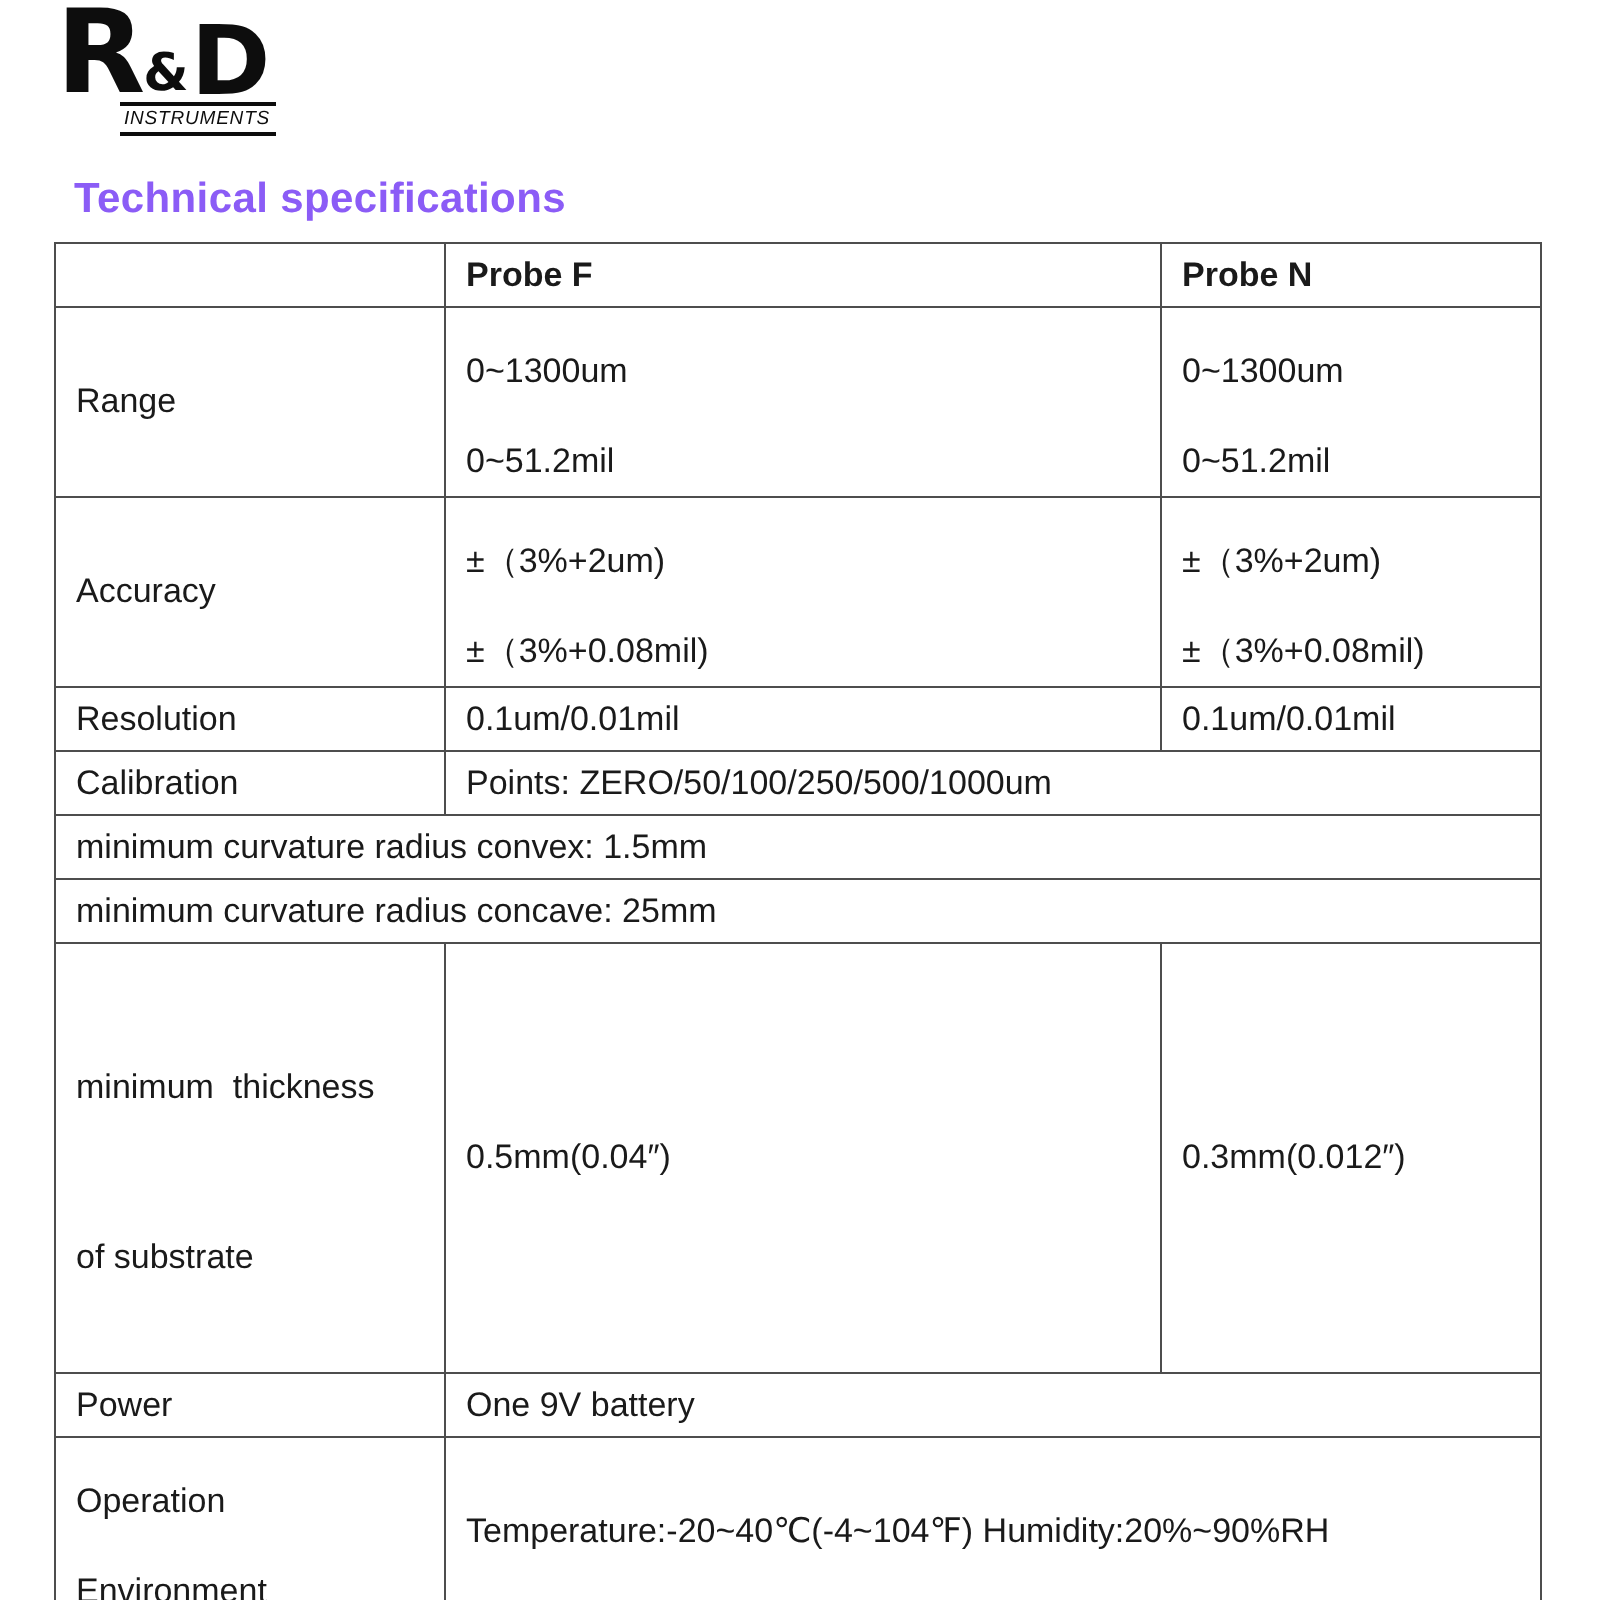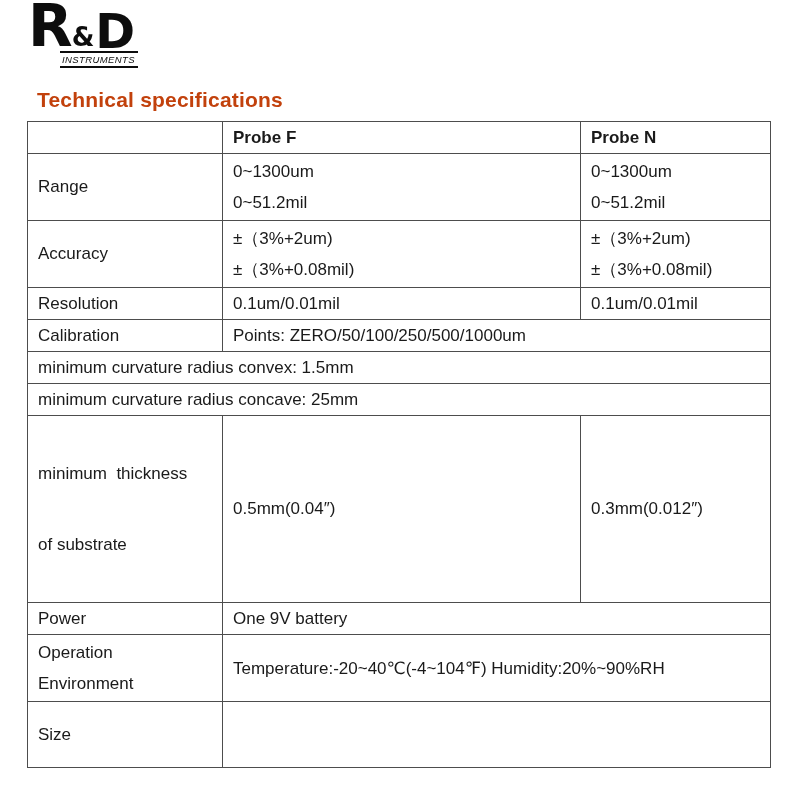--- a/index.html
+++ b/index.html
@@ -25,21 +25,21 @@
     letter-spacing: 0.4px;
     border-top: 2px solid #0d0d0d;
     border-bottom: 2px solid #0d0d0d;
     padding: 1px 3px 1px 2px;
     background: #fff;
   }
 
   
   .heading {
     position: absolute; left: 37px; top: 88px;
-    font-size: 21px; font-weight: bold; color: #c2410c;
+    font-size: 21px; font-weight: bold; color: #8b5cf6;
     letter-spacing: 0.2px;
   }
 
   
   table.spec {
     position: absolute; left: 27px; top: 121px;
     width: 743px;
     border-collapse: collapse;
     font-size: 17px;
     color: #1a1a1a;
@@ -47,21 +47,21 @@
   }
   table.spec td {
     border: 1px solid #4d4d4d;
     padding: 2px 10px;
     vertical-align: middle;
     overflow: hidden;
   }
   tr.s { height: 32px; }   
   tr.d { height: 66px; }   
   td.b { font-weight: bold; }
-  .ln { line-height: 31px; white-space: pre-wrap; }
+  .ln { line-height: 31px; white-space: pre-wrap; margin-top: 14px; }
   td.pre { white-space: pre-wrap; }
 </style>
 </head>
 <body>
 
 <div class="logo">
   <div class="logo-text">
     <span class="logo-r">R</span>
     <span class="logo-amp">&amp;</span>
     <span class="logo-d">D</span>

